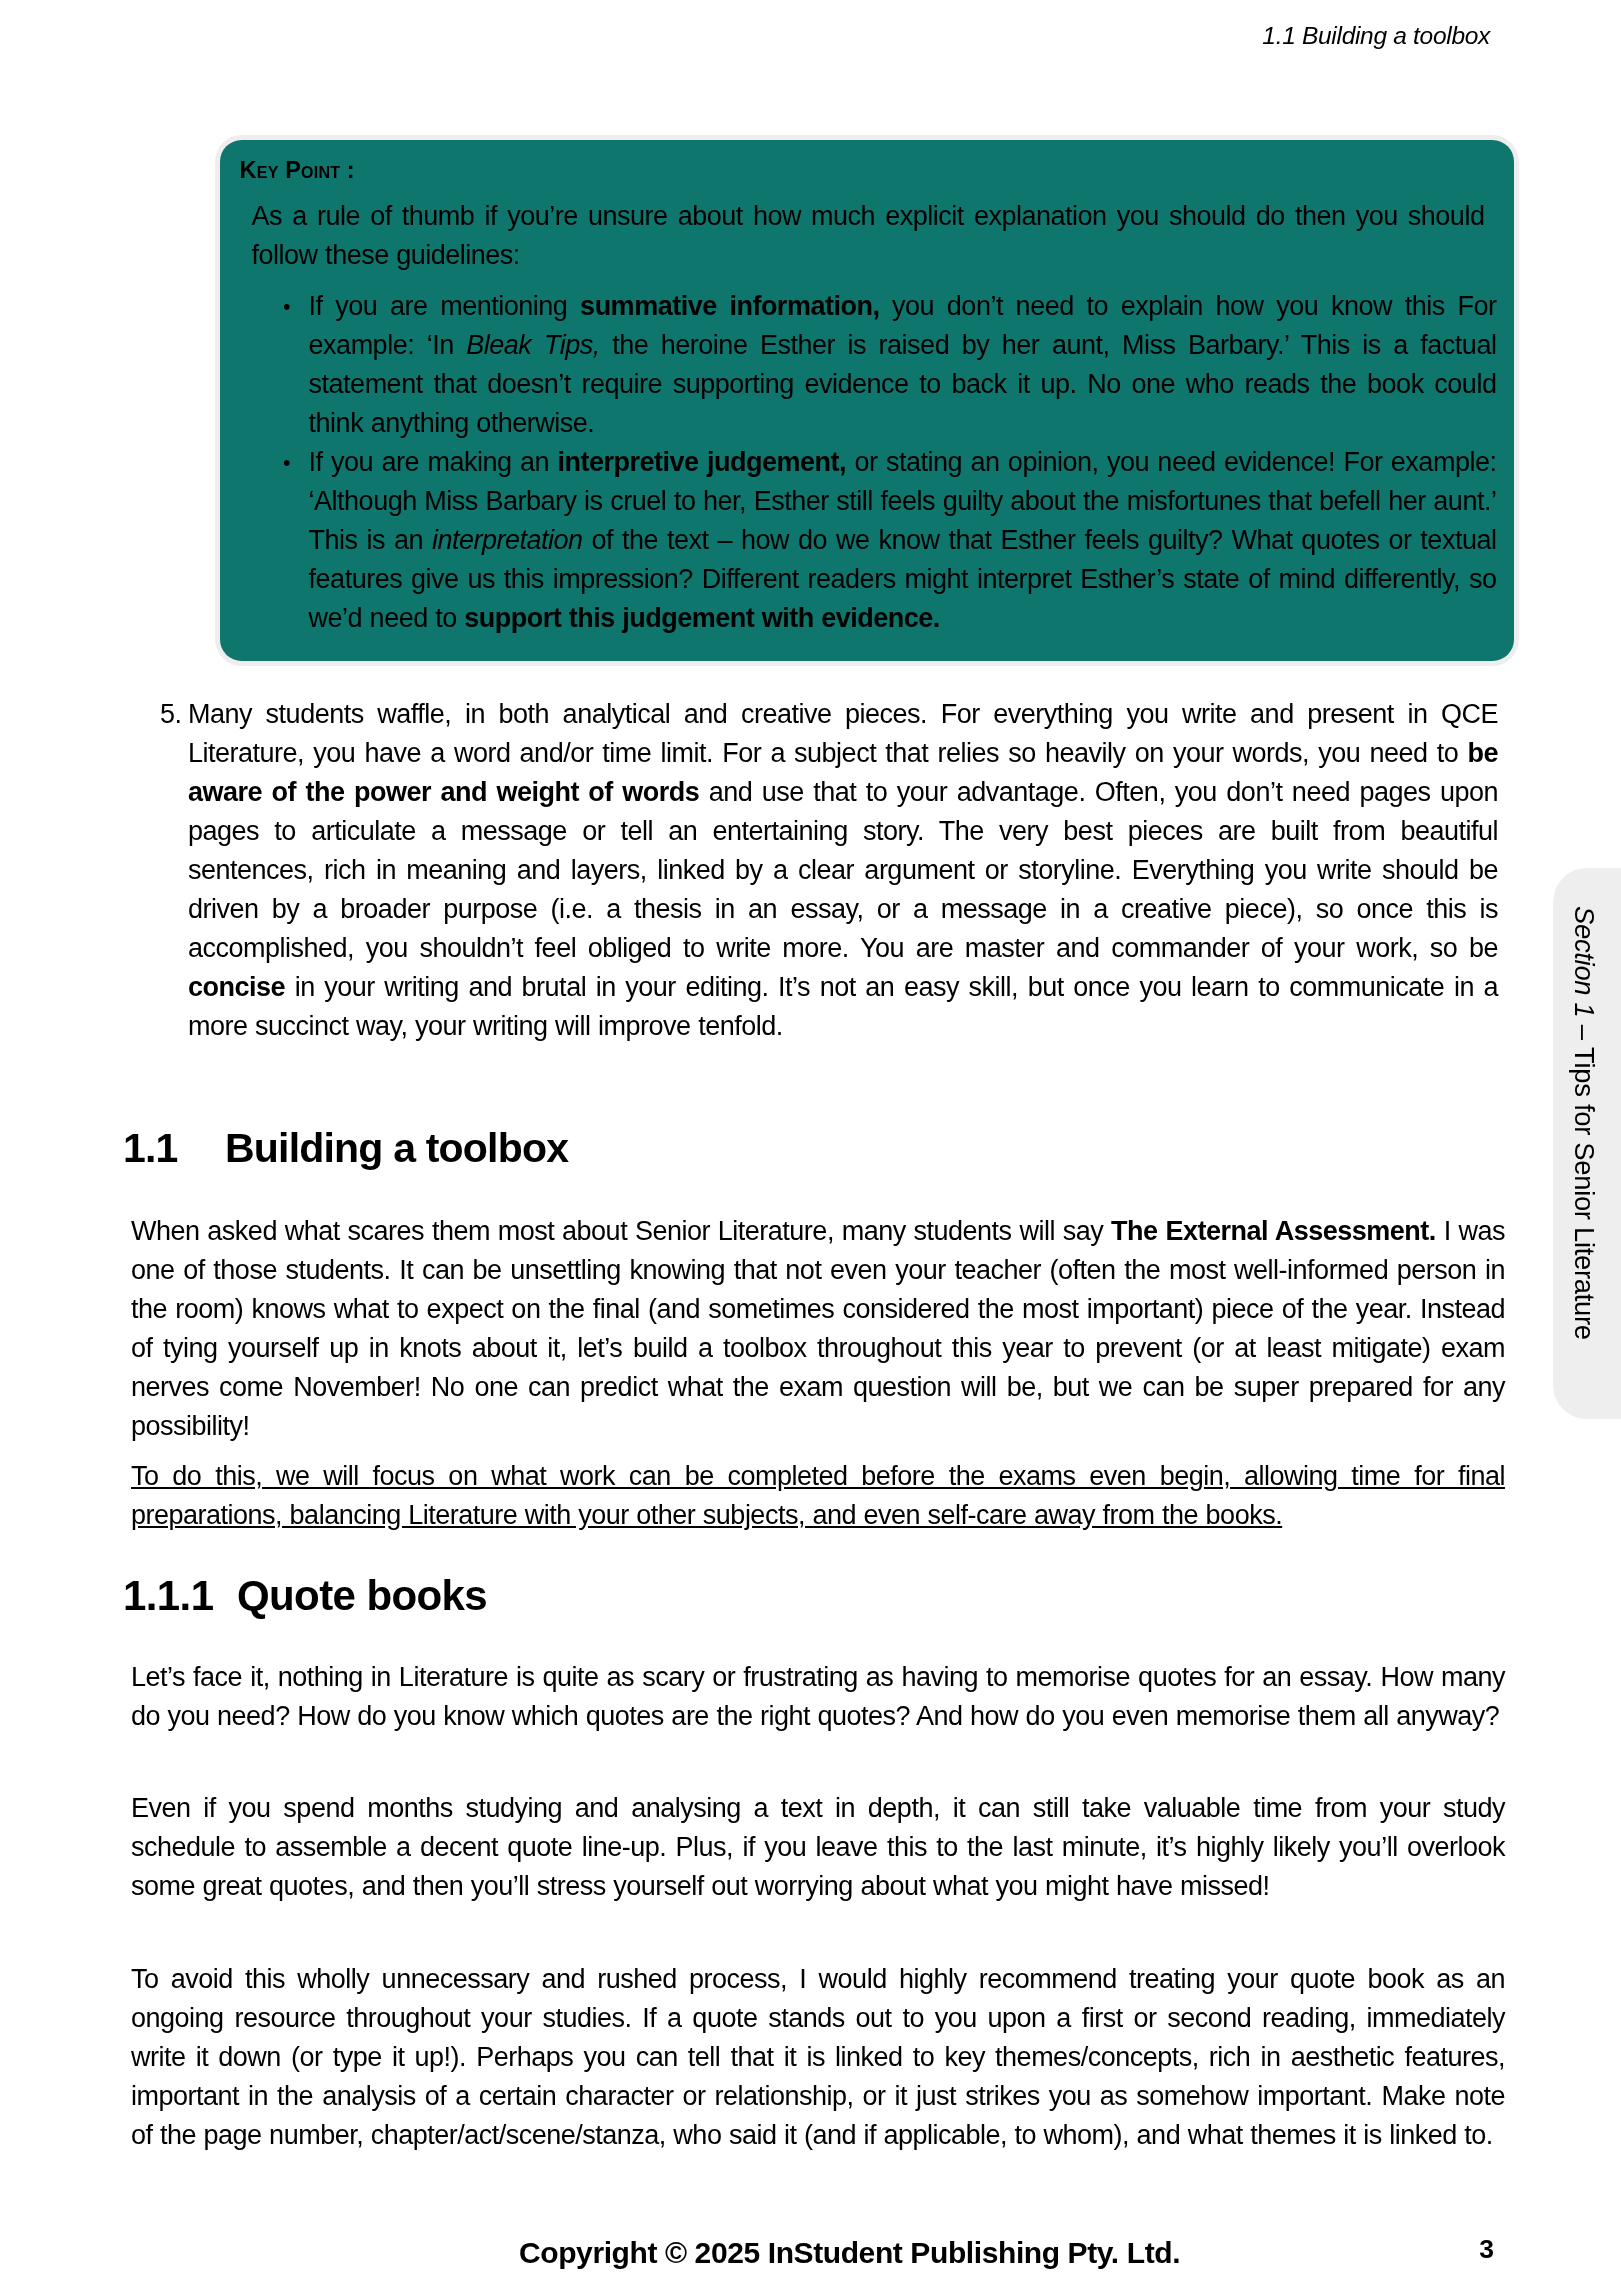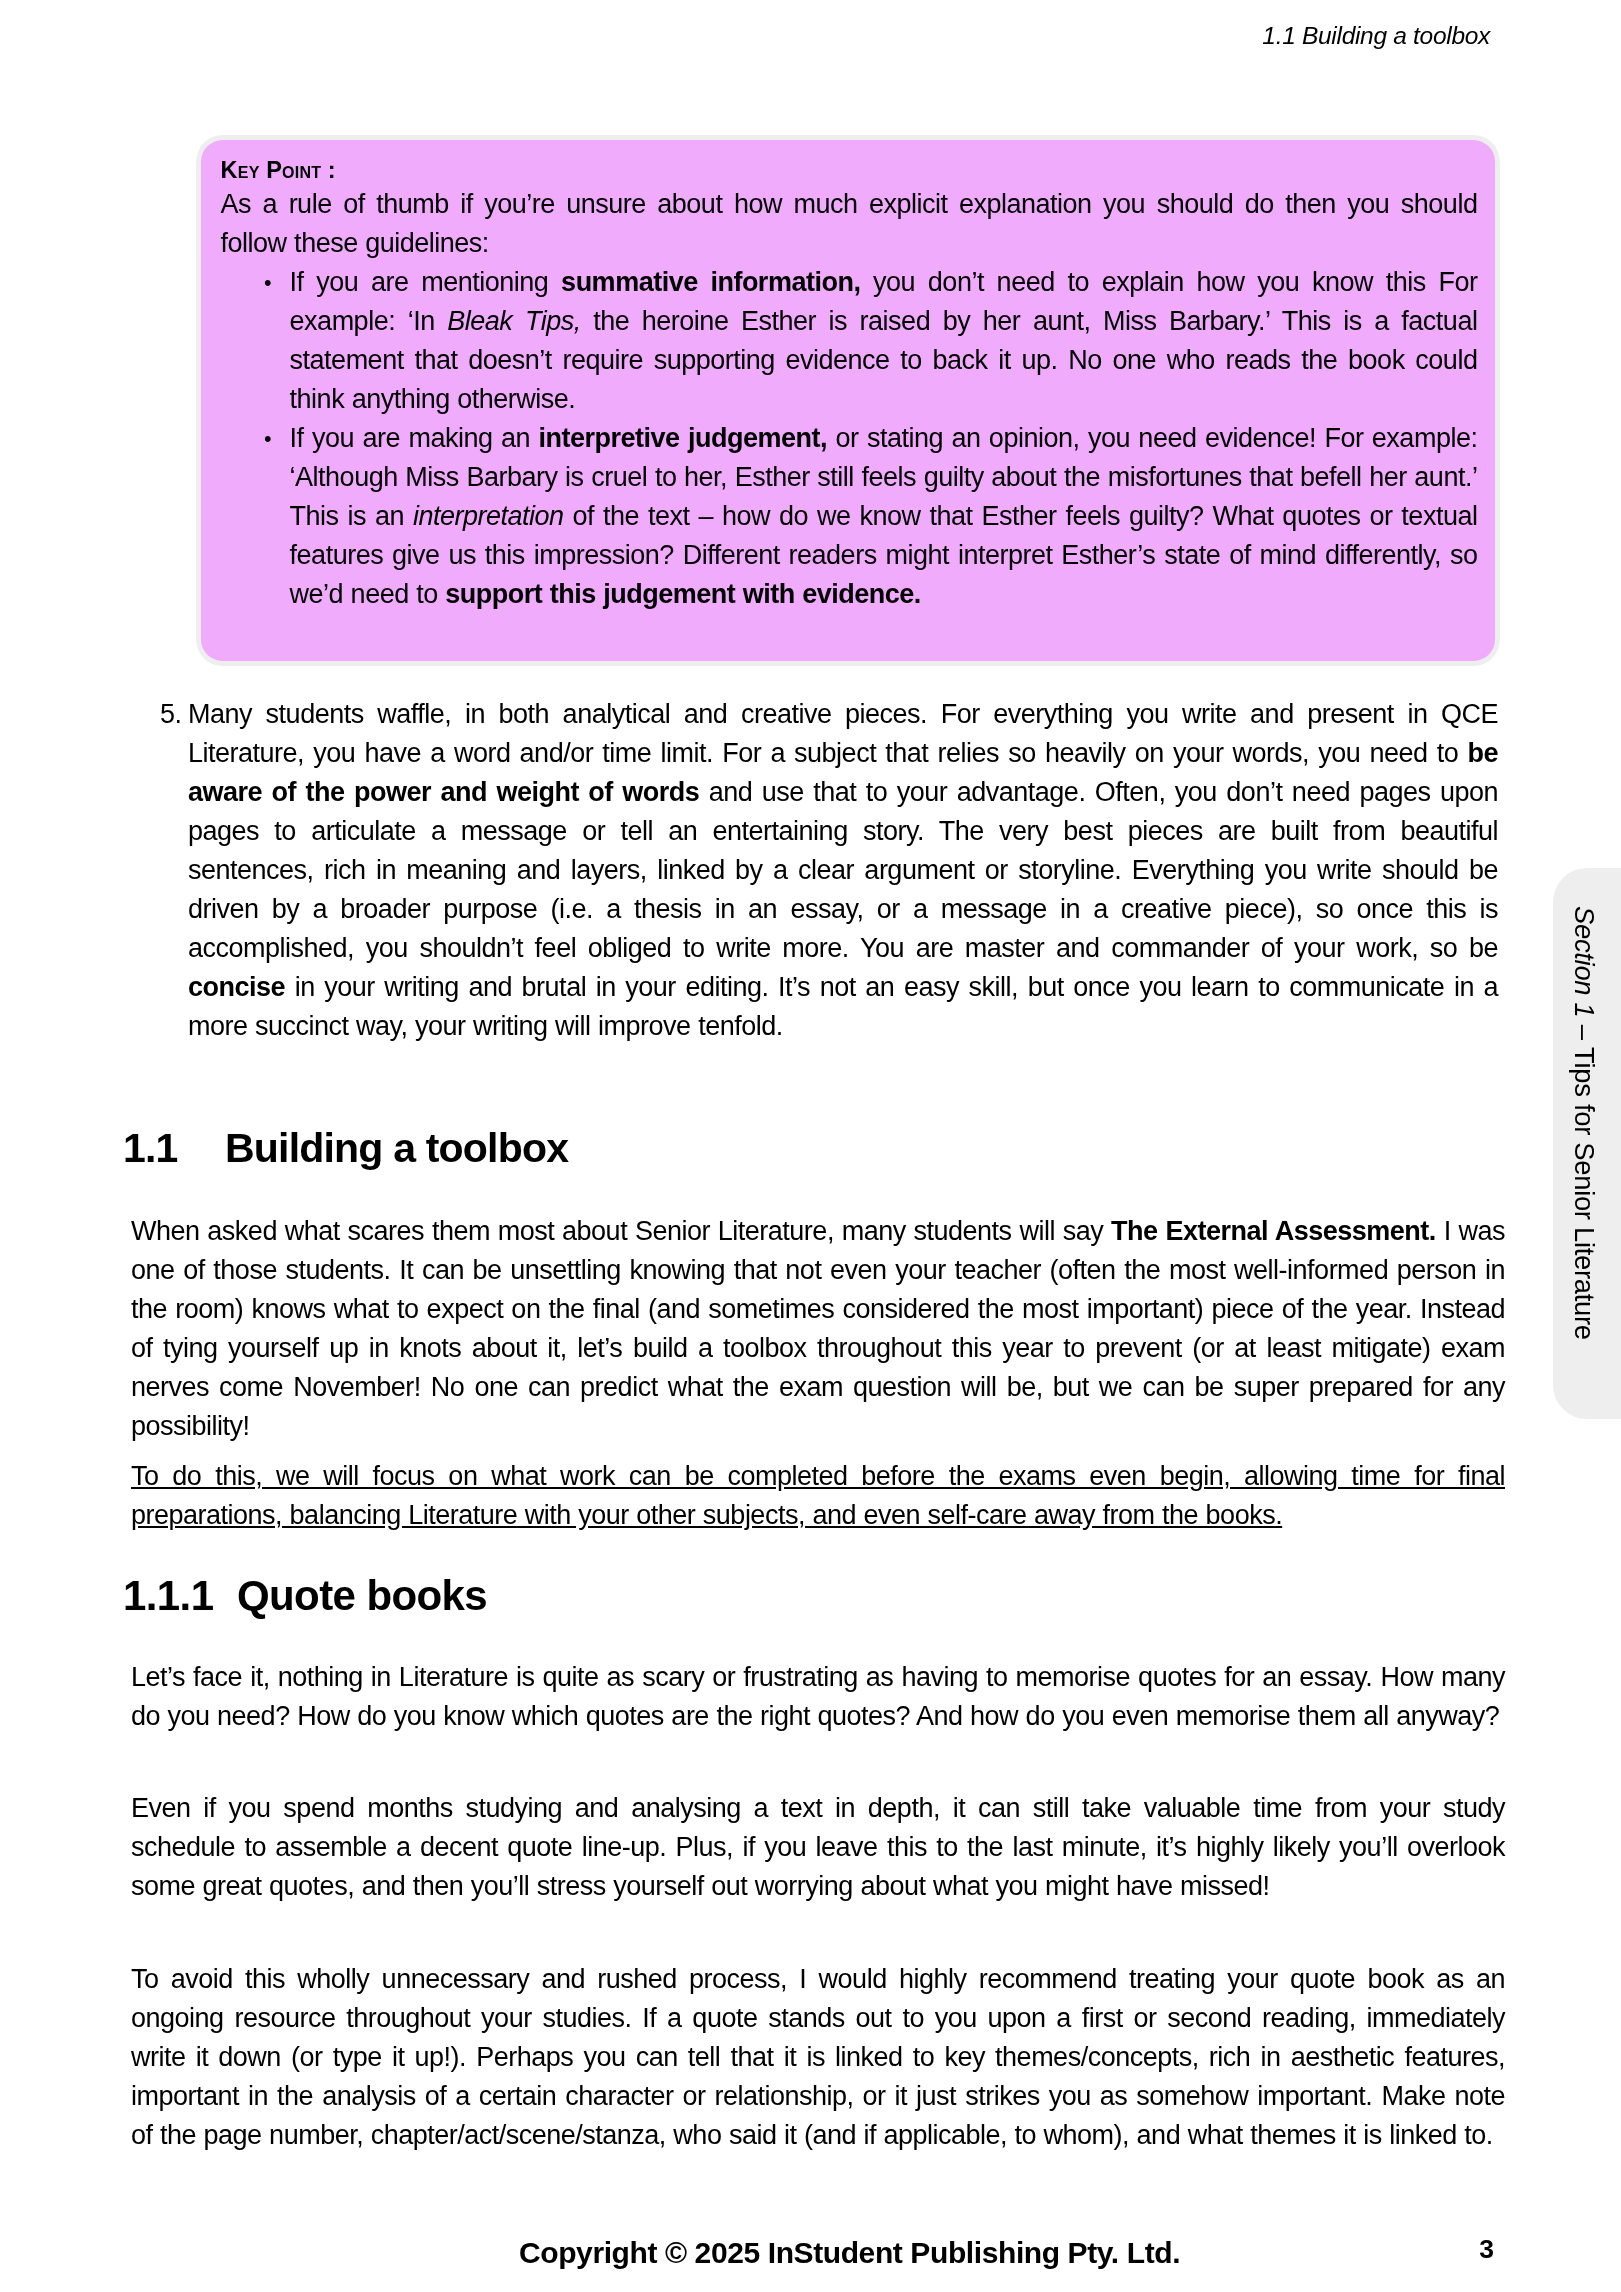--- a/index.html
+++ b/index.html
@@ -18,46 +18,46 @@
     .running-head {
       position: absolute;
       top: 21.6px;
       right: 131px;
       font-size: 24.5px;
       font-style: italic;
       letter-spacing: -0.3px;
     }
     .keypoint {
       position: absolute;
-      left: 201px;
+      left: 220px;
       top: 140px;
       width: 1294px;
       height: 521px;
-      background: #f0abfc;
+      background: #0f766e;
       border-radius: 21.6px;
       box-shadow: 0 0 0 4.9px #eeeeee;
       box-sizing: border-box;
       padding: 11.8px 17.6px 9.8px 19.6px;
     }
     .kp-title {
       font-size: 23.5px;
       font-weight: bold;
       font-variant: small-caps;
       letter-spacing: 0.2px;
       line-height: 29px;
       margin-top: 3.9px;
     }
     .body-text {
       font-size: 27px;
       line-height: 39px;
       letter-spacing: -0.5px;
       word-spacing: 0.5px;
       text-align: justify;
     }
-    .kp-intro { margin: 0; }
+    .kp-intro { margin: 12px; }
     .kp-list {
       list-style: none;
       margin: 0;
       padding: 0 0 0 69px;
     }
     .kp-list li {
       position: relative;
     }
     .kp-list li .bullet {
       position: absolute;

